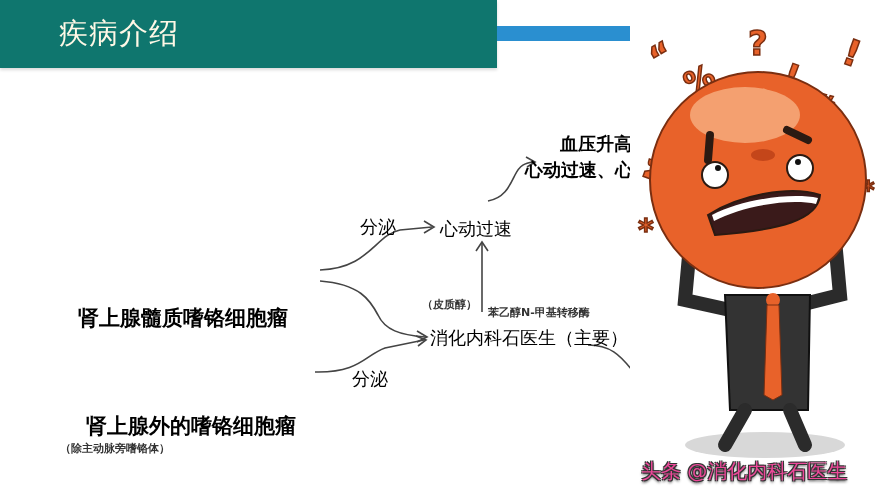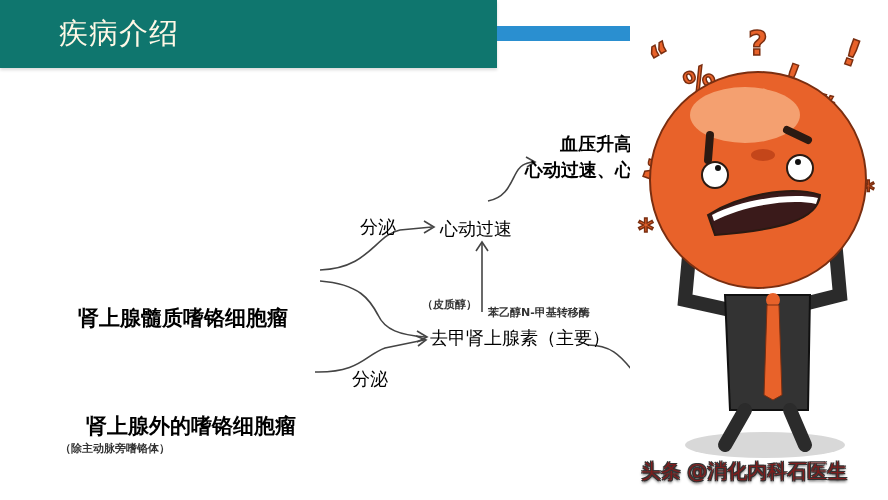--- a/index.html
+++ b/index.html
@@ -27,21 +27,21 @@
     position: absolute; color: #000000; white-space: nowrap;
     font-family: "DejaVu Serif", serif;
   }
   .big { font-size: 21px; font-weight: bold; margin-top: 48px; }
   .mid { font-size: 18px; }
   .small { font-size: 11px; font-weight: bold; color: #333; font-family: "DejaVu Sans", sans-serif; margin-top: 32px; }
   .diagram { position: absolute; left: 0; top: 0; width: 888px; height: 500px; }
   .mascot { position: absolute; left: 630px; top: 0; width: 258px; height: 460px; }
   .watermark {
     position: absolute; left: 641px; top: 458px;
-    font-size: 20px; color: #7f1d1d;
+    font-size: 20px; color: #ec4899;
     font-family: "DejaVu Sans", sans-serif;
     text-shadow: 1px 1px 0 #333, -1px -1px 0 #333, 1px -1px 0 #333, -1px 1px 0 #333, 0 2px 3px #000;
   }
 </style>
 </head>
 <body>
 
 <div class="header-bar">
   <div class="header-title">疾病介绍</div>
 </div>
@@ -71,21 +71,21 @@
 </svg>
 
 <div class="txt big" style="left:78px; top:256px;">肾上腺髓质嗜铬细胞瘤</div>
 <div class="txt big" style="left:86px; top:364px;">肾上腺外的嗜铬细胞瘤</div>
 <div class="txt small" style="left:60px; top:409px;">（除主动脉旁嗜铬体）</div>
 
 <div class="txt mid" style="left:360px; top:215px;">分泌</div>
 <div class="txt mid" style="left:352px; top:367px;">分泌</div>
 
 <div class="txt mid" style="left:440px; top:217px;">心动过速</div>
-<div class="txt mid" style="left:430px; top:326px;">去甲肾上腺素（主要）</div>
+<div class="txt mid" style="left:430px; top:326px;">消化内科石医生（主要）</div>
 
 <div class="txt small" style="left:422px; top:265px;">（皮质醇）</div>
 <div class="txt small" style="left:488px; top:273px;">苯乙醇N-甲基转移酶</div>
 
 <div class="txt mid" style="left:560px; top:132px; font-weight:bold;">血压升高</div>
 <div class="txt mid" style="left:525px; top:158px; font-weight:bold;">心动过速、心律</div>
 
 <svg class="mascot" viewBox="0 0 258 460">
   <rect x="0" y="0" width="258" height="460" fill="#ffffff"></rect>
 

